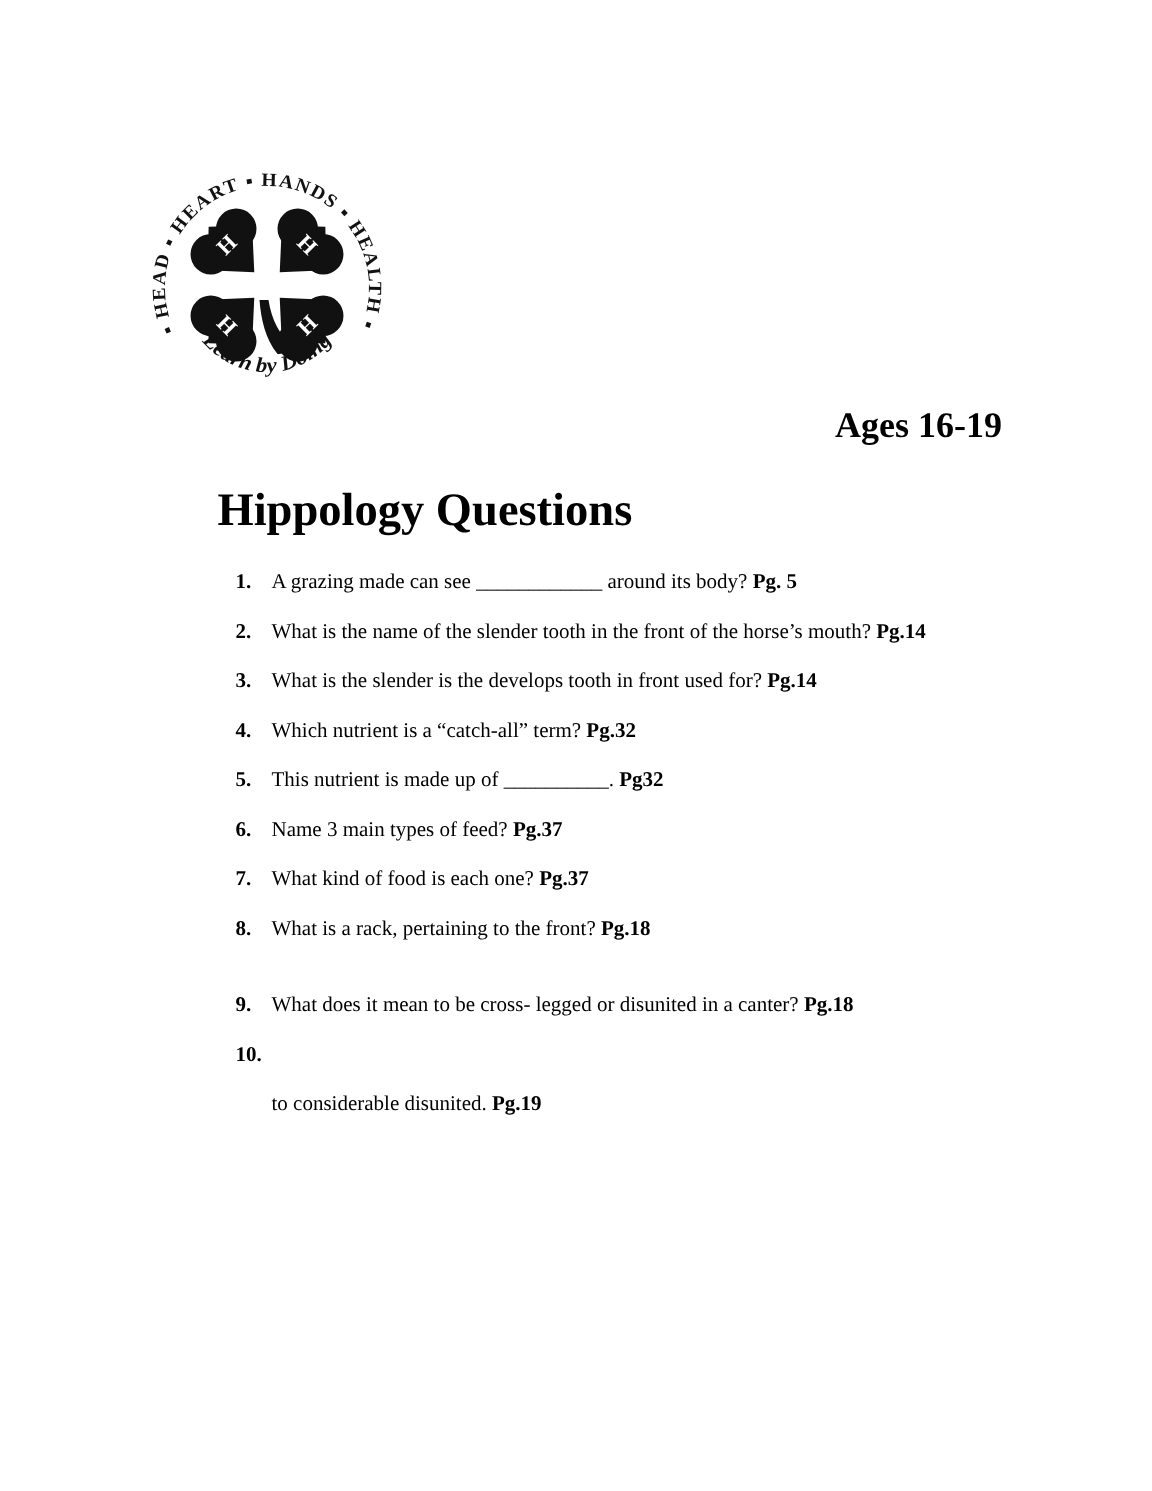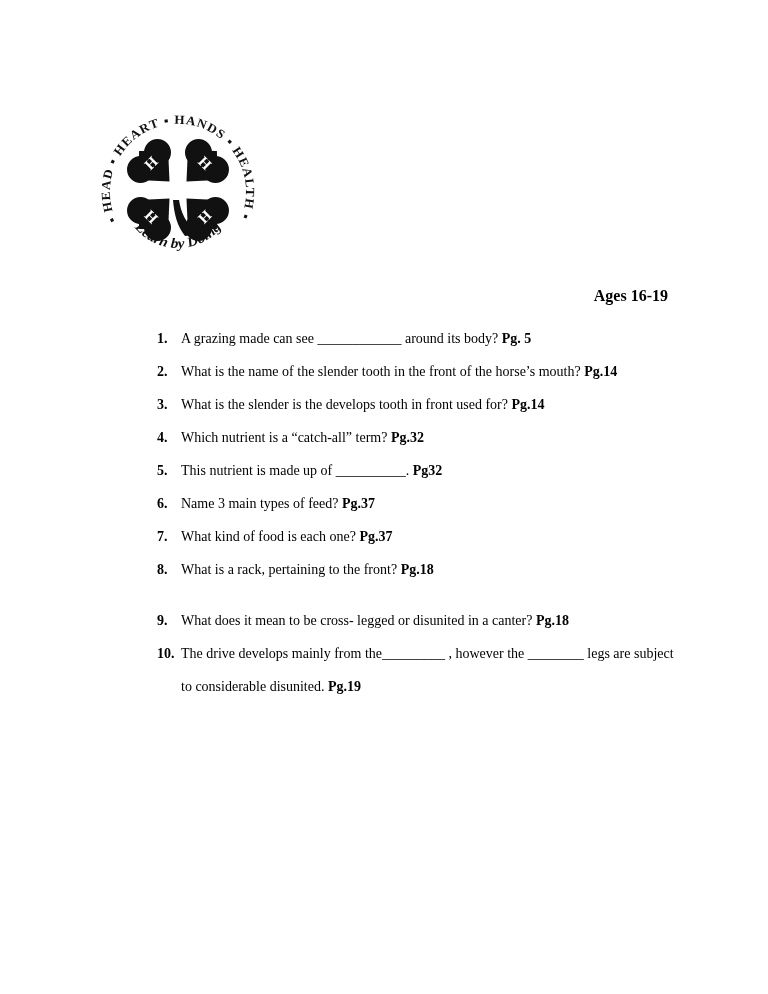--- a/index.html
+++ b/index.html
@@ -38,24 +38,23 @@
     fill: #111111;
   }
   .leaf-h {
     font-family: "Liberation Serif", "DejaVu Serif", serif;
     font-size: 15px;
     font-weight: bold;
     fill: #ffffff;
   }
 
   .ages {
-    margin-top: 12px;
     padding-right: 100px;
     text-align: right;
-    font-size: 16px;
+    font-size: 24px;
     font-weight: bold;
     line-height: 24px;
   }
 
   h1.doc-title {
     margin: 26px 0 0 145px;
     font-size: 31px;
     font-weight: bold;
     line-height: 36px;
   }
@@ -139,20 +138,21 @@
           <circle cx="-12" cy="-41" r="13.5" fill="#111111"></circle>
           <circle cx="12" cy="-41" r="13.5" fill="#111111"></circle>
           <text class="leaf-h" x="0" y="-33" text-anchor="middle">H</text>
         </g>
       </g>
     </svg>
   </div>
 
   <div class="ages">Ages 16-19</div>
 
+  <h1 class="doc-title">Hippology Questions</h1>
 
 
   <div class="questions first">
     <div class="q">
       <span class="qnum">1.</span>
       <span class="qtext"><span>A grazing made can see ____________ around its body? </span><b class="ref">Pg. 5</b></span>
     </div>
     <div class="q">
       <span class="qnum">2.</span>
       <span class="qtext"><span>What is the name of the slender tooth in the front of the horse’s mouth? </span><b class="ref">Pg.14</b></span>
@@ -184,17 +184,17 @@
   </div>
 
 
   <div class="questions second">
     <div class="q">
       <span class="qnum">9.</span>
       <span class="qtext"><span>What does it mean to be cross- legged or disunited in a canter? </span><b class="ref">Pg.18</b></span>
     </div>
     <div class="q">
       <span class="qnum">10.</span>
-      <span class="qtext"><span>The drive develops mainly from the_________ , however the ________ legs are subject</span><br><span>to considerable disunited. </span><b class="ref">Pg.19</b></span>
+      <span class="qtext"><br><span>to considerable disunited. </span><b class="ref">Pg.19</b></span>
     </div>
   </div>
 
 </div>
 
 </body></html>

